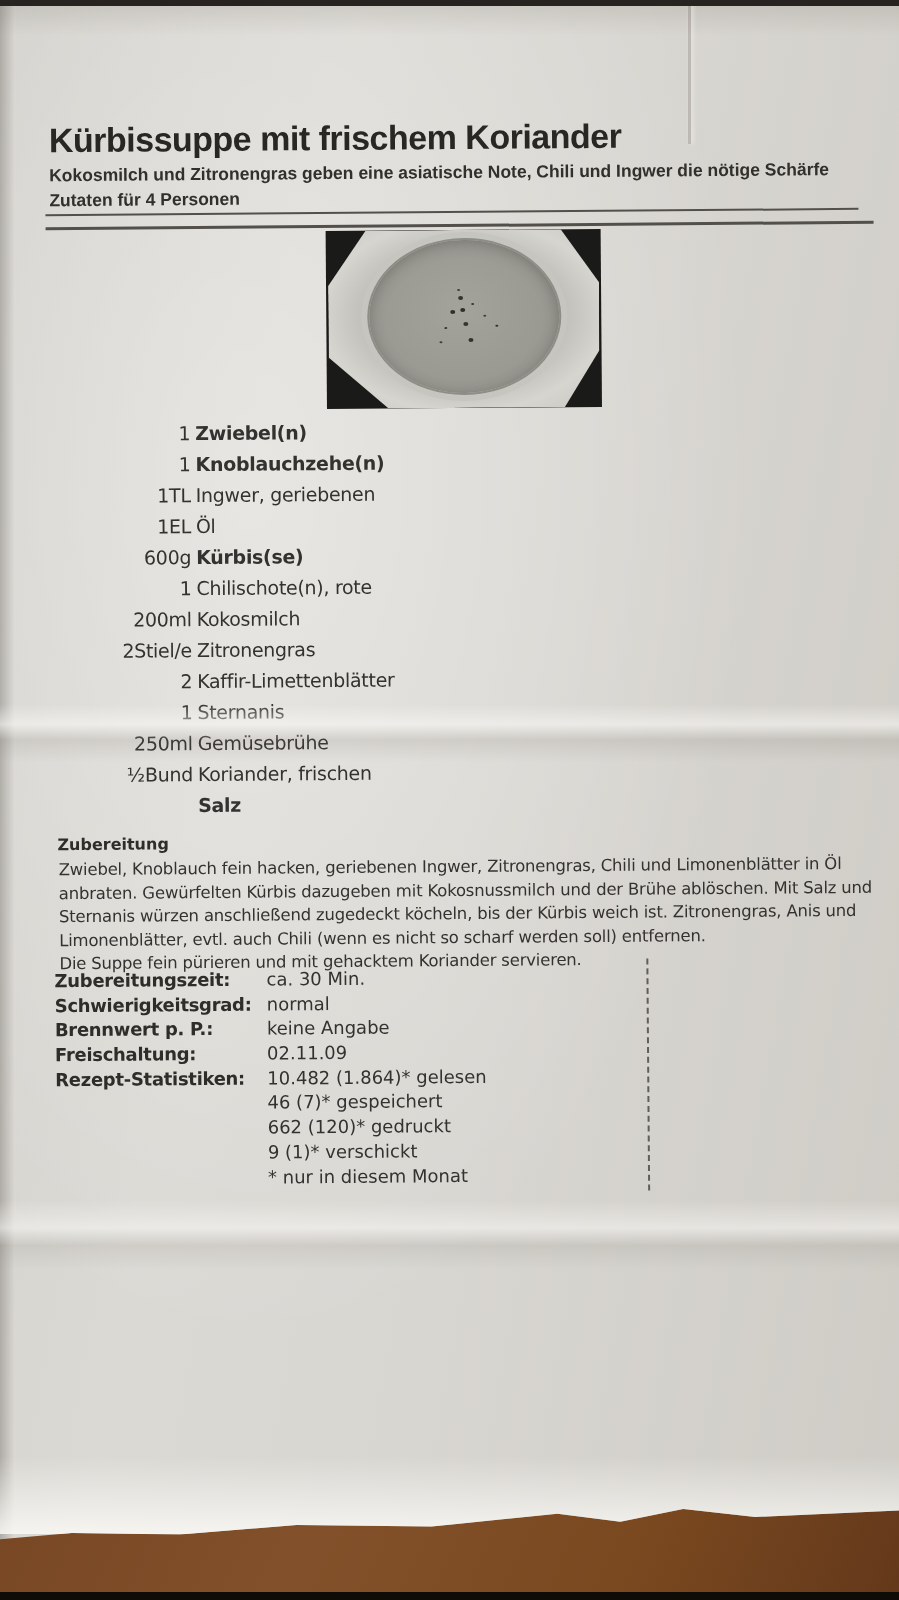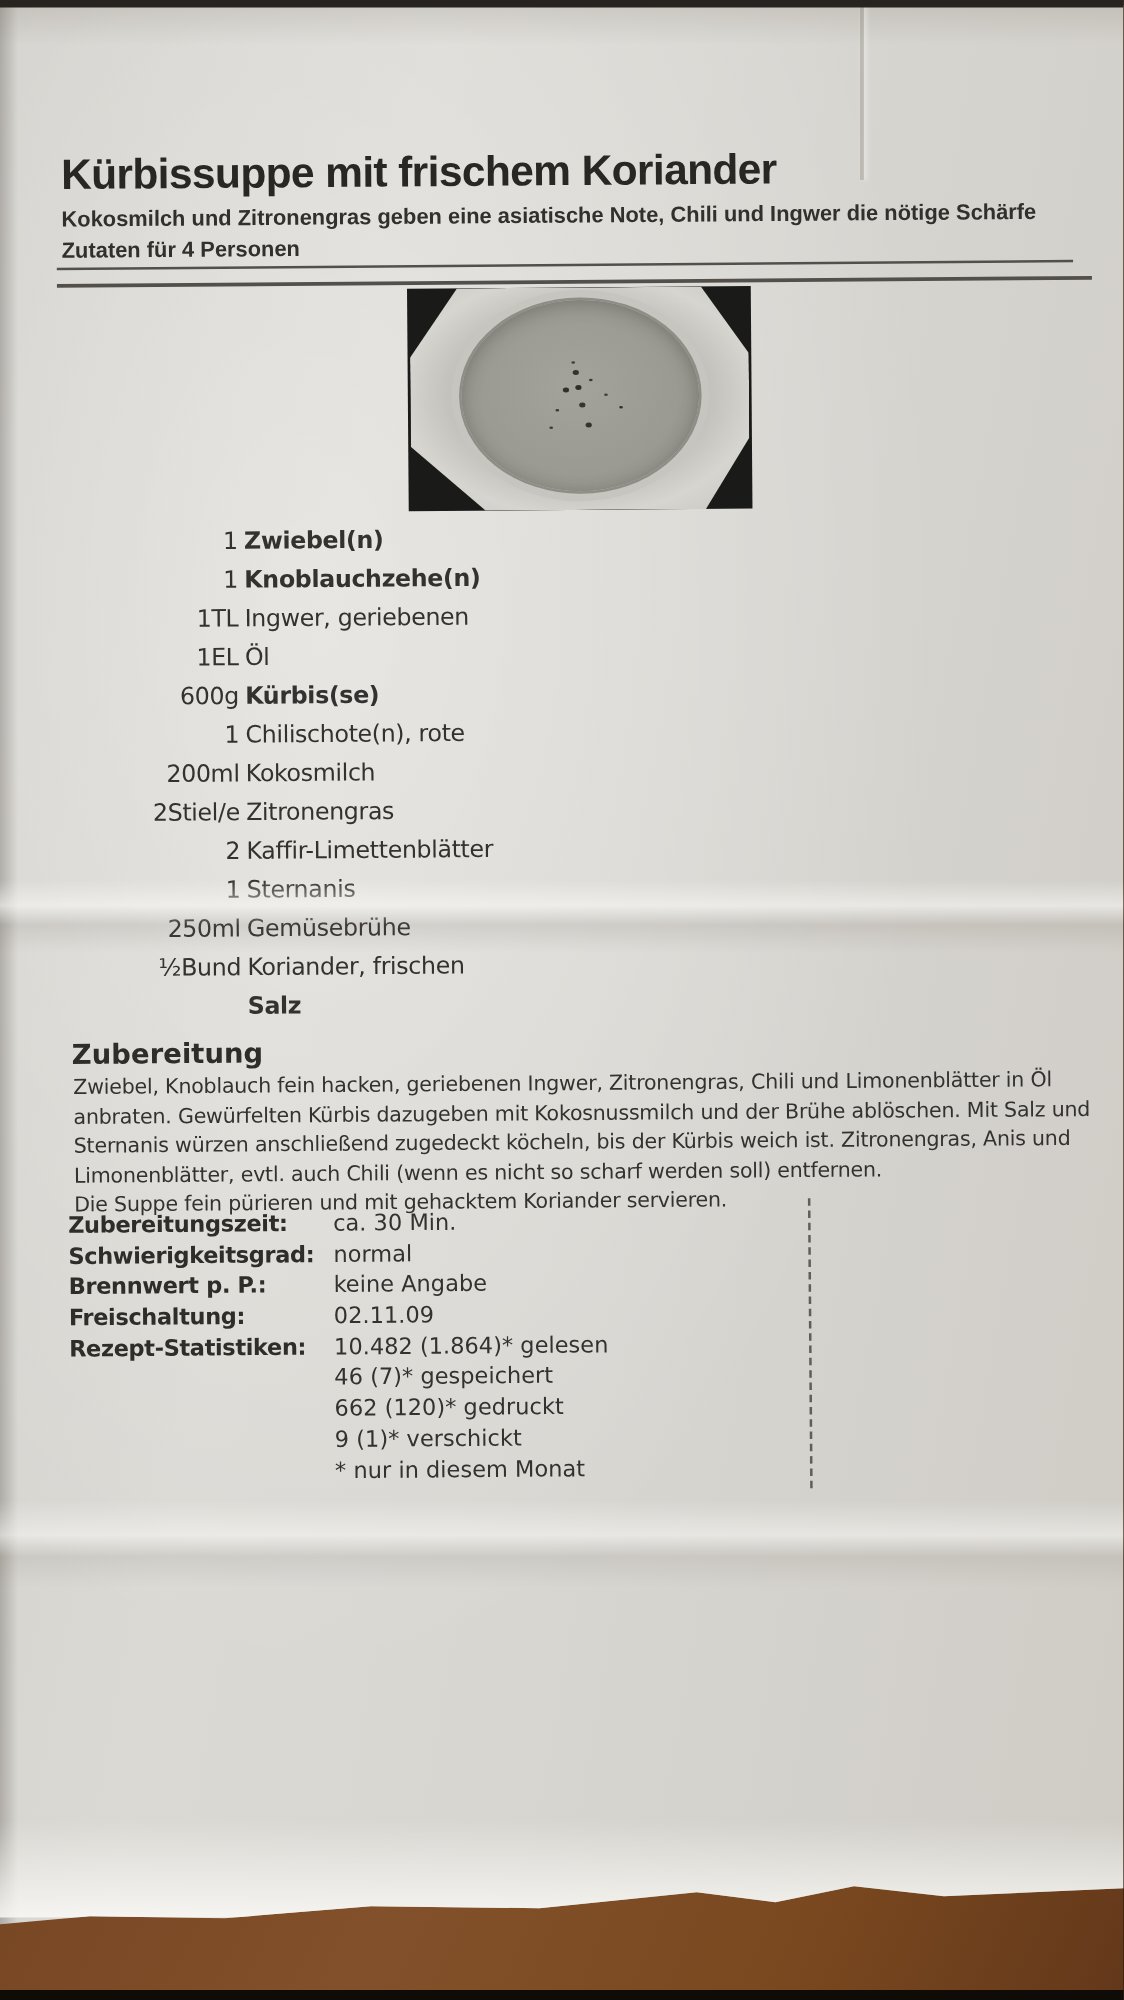--- a/index.html
+++ b/index.html
@@ -60,21 +60,21 @@
          40px 44px 0 -2px #4a4943,-26px 20px 0 -2px #413f39,52px 30px 0 -3px #4f4d47;}
 
   
   .ingredients{position:absolute;left:46px;top:412px;}
   .ing-row{display:grid;grid-template-columns:142px auto;column-gap:5px;height:31px;line-height:31px;
            font-size:19px;letter-spacing:-.3px;white-space:nowrap;}
   .ing-amount{text-align:right;}
   .ing-name.bold{font-weight:bold;}
 
   
-  .prep-heading{position:absolute;left:52px;top:826px;margin:0;font-size:22px;line-height:23px;font-weight:bold;color:#2f2d29;}
+  .prep-heading{position:absolute;left:52px;top:826px;margin:0;font-size:16px;line-height:23px;font-weight:bold;color:#2f2d29;}
   .prep-block{position:absolute;left:53px;top:851px;width:822px;}
   .prep{margin:0;font-size:16.5px;line-height:23.5px;letter-spacing:-.2px;}
 
   
   .details{position:absolute;left:48px;top:962px;}
   .detail-row{display:grid;grid-template-columns:206px auto;column-gap:6px;height:24.7px;line-height:24.7px;
               font-size:18px;white-space:nowrap;}
   .detail-label{font-weight:bold;letter-spacing:-.3px;color:#2f2d29;}
   .dashed{position:absolute;left:640px;top:956px;height:232px;width:0;border-left:2px dashed #605e59;}
 </style>

